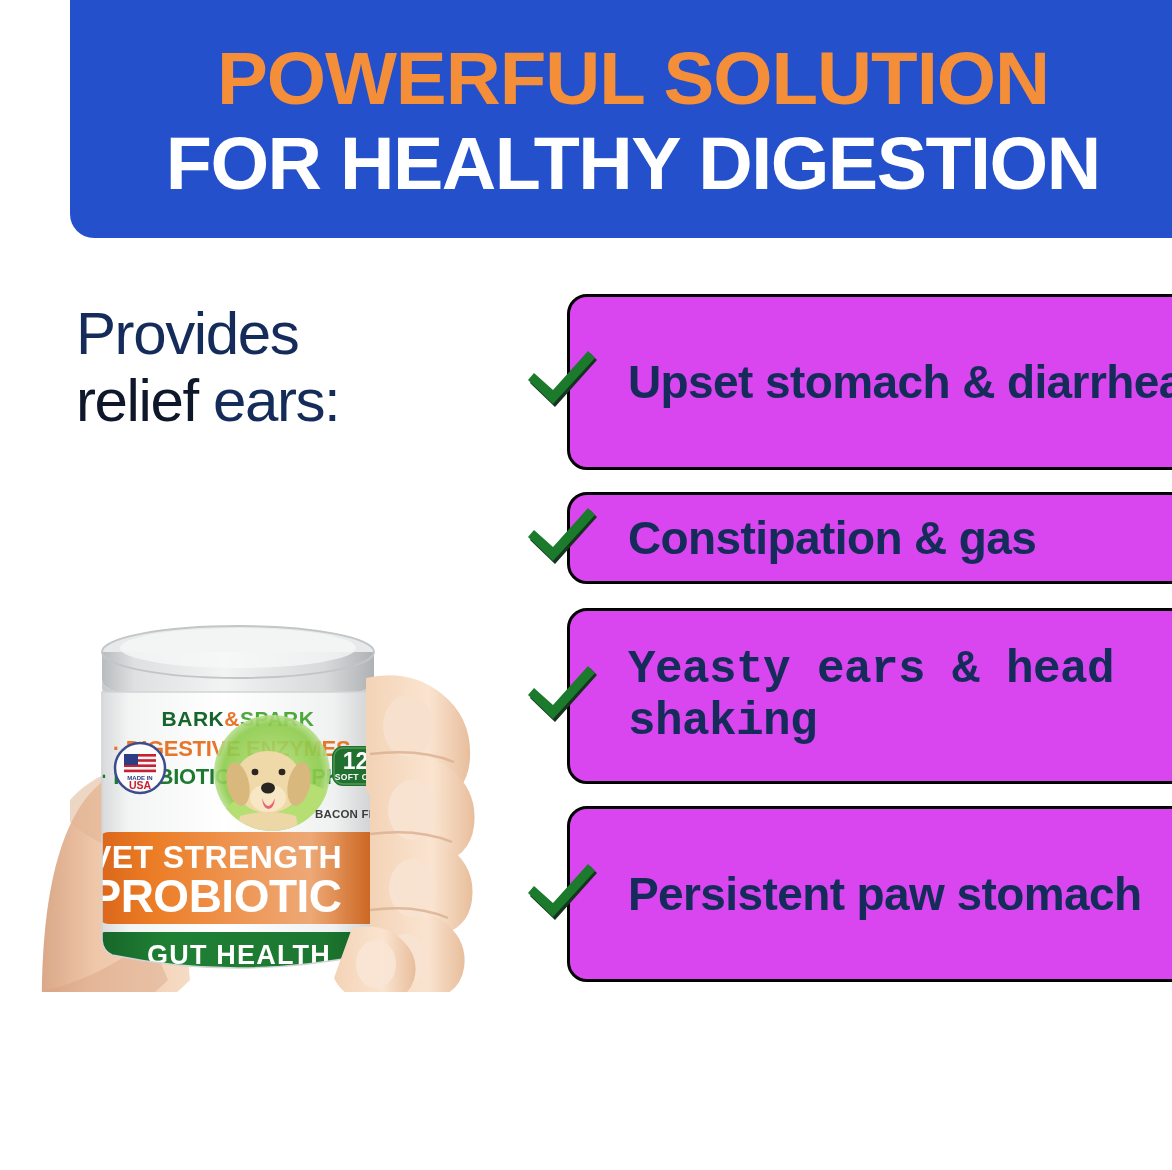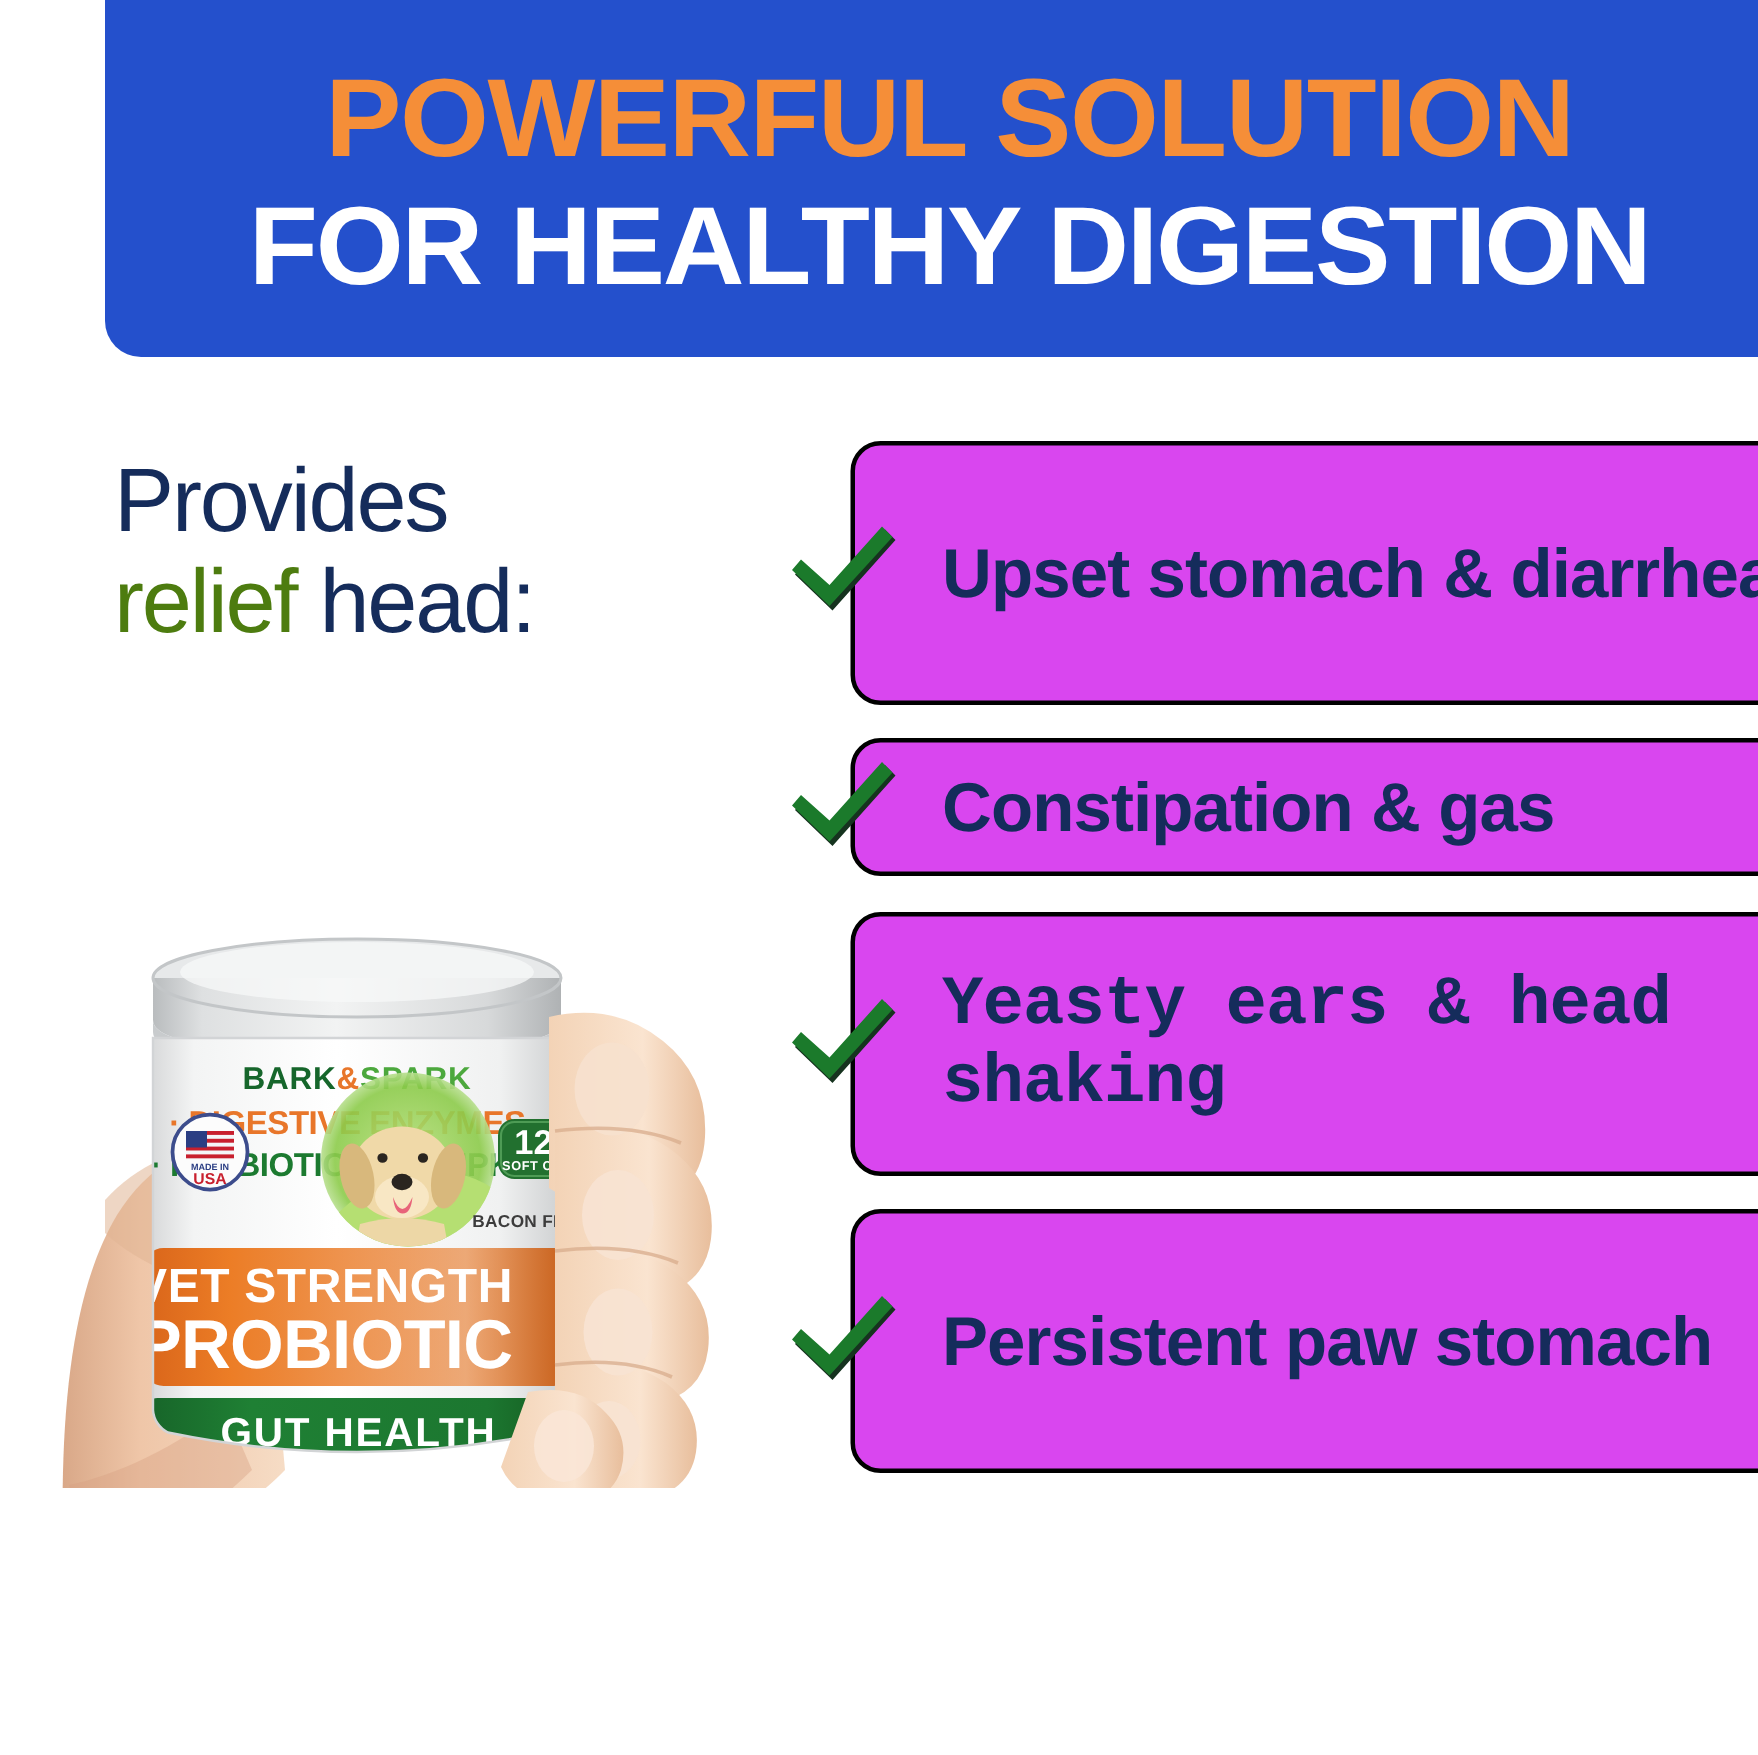--- a/index.html
+++ b/index.html
@@ -62,21 +62,21 @@
     position: absolute;
     left: 36px;
     top: 300px;
     width: 470px;
     font-size: 60px;
     font-weight: normal;
     line-height: 1.12;
     letter-spacing: -1.4px;
     color: #152C5B;
   }
-  .provides .w-green { color: #4d7c0f; }
+  .provides .w-green { color: #0f172a; }
   .provides .l2 { display: block; }
 
   
   .benefit {
     position: absolute;
     left: 527px;
     width: 637px;
     box-sizing: border-box;
     border: 3px solid #000000;
     border-radius: 20px;
@@ -129,21 +129,21 @@
 
   <div class="banner">
     <div class="banner-line1">POWERFUL SOLUTION</div>
     <div class="banner-line2">FOR HEALTHY DIGESTION</div>
   </div>
 
   <div class="provides">
     <span>Provides</span>
     <span class="l2">
       <span class="w-green">relief</span>
-      <span>head:</span>
+      <span>ears:</span>
     </span>
   </div>
 
   <div class="benefit b1">
     <div class="benefit-text">Upset stomach &amp; diarrhea</div>
   </div>
   <div class="benefit b2">
     <div class="benefit-text">Constipation &amp; gas</div>
   </div>
   <div class="benefit b3">

